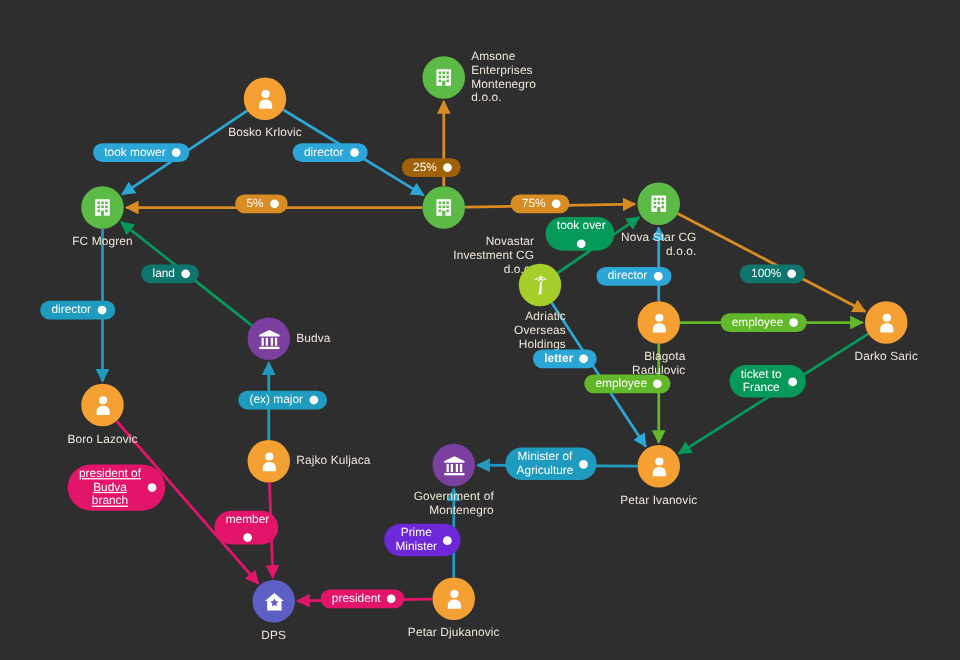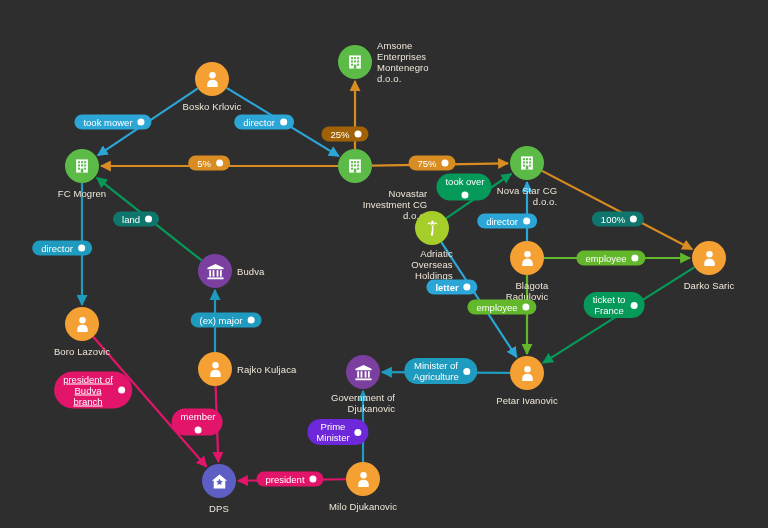--- a/index.html
+++ b/index.html
@@ -282,21 +282,21 @@
       <path d="M12 2.4 1.8 7.3v1.9h20.4V7.3z" fill="#fff"></path>
       <rect x="4.1" y="10.4" width="2.3" height="8.1" fill="#fff"></rect>
       <rect x="8.3" y="10.4" width="2.3" height="8.1" fill="#fff"></rect>
       <rect x="13.4" y="10.4" width="2.3" height="8.1" fill="#fff"></rect>
       <rect x="17.6" y="10.4" width="2.3" height="8.1" fill="#fff"></rect>
       <rect x="1.8" y="19.5" width="20.4" height="2.3" fill="#fff"></rect>
     </svg>
         </span>
       </div>
       <div class="node-label below" style="left: 363px; top: 392px;">Government of
-Djukanovic</div>
+Montenegro</div>
       <div class="node" style="left: 527px; top: 373px; background: rgb(245, 160, 51);">
         <span>
           <svg width="19" height="19" viewBox="0 0 24 24" aria-hidden="true">
       <circle cx="12" cy="6.6" r="4.1" fill="#fff"></circle>
       <path d="M12 12.2c-4.2 0-6.6 2.5-6.6 5.9v3.4h13.2v-3.4c0-3.4-2.4-5.9-6.6-5.9z" fill="#fff"></path>
     </svg>
         </span>
       </div>
       <div class="node-label below" style="left: 527px; top: 395px;">Petar Ivanovic</div>
       <div class="node" style="left: 219px; top: 481px; background: rgb(93, 95, 196);">
@@ -309,21 +309,21 @@
       </div>
       <div class="node-label below" style="left: 219px; top: 503px;">DPS</div>
       <div class="node" style="left: 363px; top: 479px; background: rgb(245, 160, 51);">
         <span>
           <svg width="19" height="19" viewBox="0 0 24 24" aria-hidden="true">
       <circle cx="12" cy="6.6" r="4.1" fill="#fff"></circle>
       <path d="M12 12.2c-4.2 0-6.6 2.5-6.6 5.9v3.4h13.2v-3.4c0-3.4-2.4-5.9-6.6-5.9z" fill="#fff"></path>
     </svg>
         </span>
       </div>
-      <div class="node-label below" style="left: 363px; top: 501px;">Milo Djukanovic</div>
+      <div class="node-label below" style="left: 363px; top: 501px;">Petar Djukanovic</div>
     </div>
   <div id="pill-layer">
       <div class="pill" style="left: 113px; top: 122px; background: rgb(43, 166, 214);"><span class="pill-text">took mower</span><span class="dot"></span></div>
       <div class="pill" style="left: 264px; top: 122px; background: rgb(43, 166, 214);"><span class="pill-text">director</span><span class="dot"></span></div>
       <div class="pill" style="left: 345px; top: 113px; background: #a16207; margin-top: 21px;"><span class="pill-text">25%</span><span class="dot"></span></div>
       <div class="pill" style="left: 209px; top: 163px; background: rgb(217, 140, 34);"><span class="pill-text">5%</span><span class="dot"></span></div>
       <div class="pill" style="left: 432px; top: 163px; background: rgb(217, 140, 34);"><span class="pill-text">75%</span><span class="dot"></span></div>
       <div class="pill" style="left: 464px; top: 187px; background: rgb(6, 154, 90); flex-direction: column;"><span class="pill-text">took over</span><span class="dot"></span></div>
       <div class="pill" style="left: 507px; top: 221px; background: rgb(43, 166, 214);"><span class="pill-text">director</span><span class="dot"></span></div>
       <div class="pill" style="left: 618px; top: 219px; background: #0f766e; align-items: center;"><span class="pill-text">100%</span><span class="dot"></span></div>

